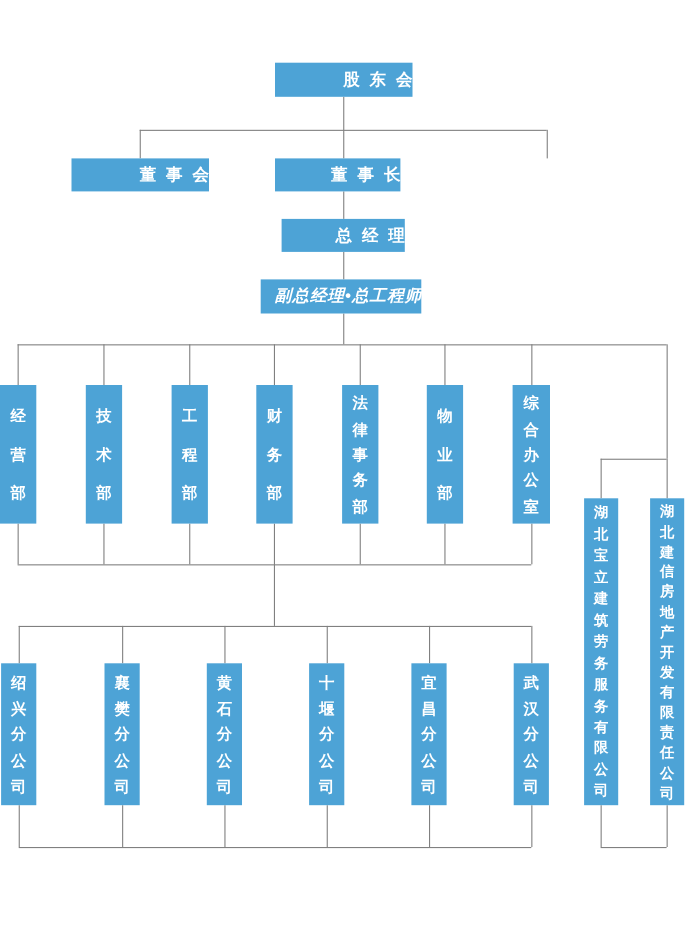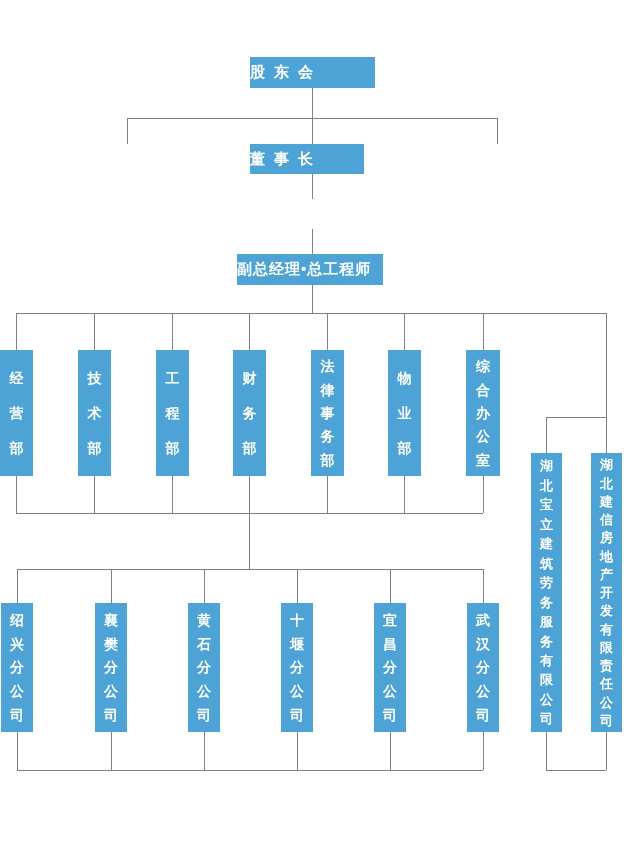--- a/index.html
+++ b/index.html
@@ -5,25 +5,25 @@
   html,body { margin:0; padding:0; background:#ffffff; }
   .canvas {
     position:relative; width:624px; height:850px; background:#ffffff;
     font-family:"Liberation Sans", sans-serif; overflow:hidden;
   }
   .line { position:absolute; background:var(--line-color,#808080); }
   .line.h { height:1px; }
   .line.v { width:1px; }
   .hbox {
     position:absolute; background:var(--node-fill,#4da3d6); color:var(--node-text,#ffffff);
-    display:flex; align-items:center; justify-content:flex-start;
+    display:flex; align-items:center; justify-content:flex-end;
     font-size:15px; font-weight:bold;
   }
   .hbox .lbl { letter-spacing:9px; margin-right:-9px; white-space:nowrap; }
-  .hbox.tight .lbl { letter-spacing:1px; margin-right:-1px; }
+  .hbox.tight .lbl { letter-spacing:1px; margin-right:-1px;font-style:italic; }
   .vbox {
     position:absolute; background:var(--node-fill,#4da3d6); color:var(--node-text,#ffffff);
     display:flex; flex-direction:column; align-items:center; justify-content:space-evenly;
     font-size:14px; font-weight:bold;
   }
   .vbox span { line-height:1; }
   .vbox.tall { font-size:13px; }
 </style>
 </head>
 <body>
@@ -81,24 +81,30 @@
     <div class="line v" style="left:606px;top:417px;height:36px"></div>
     <div class="line v" style="left:546px;top:732px;height:38px"></div>
     <div class="line v" style="left:606px;top:732px;height:38px"></div>
     <div class="line h" style="top:770px;left:546px;width:60px"></div>
   </div>
 
   <div class="hbox" style="left:250px;top:57px;width:125px;height:31px">
     <span class="lbl">股东会</span>
   </div>
 
+  <div class="hbox" style="left:65px;top:144px;width:125px;height:30px">
+    <span class="lbl">董事会</span>
+  </div>
   <div class="hbox" style="left:250px;top:144px;width:114px;height:30px">
     <span class="lbl">董事长</span>
   </div>
 
+  <div class="hbox" style="left:256px;top:199px;width:112px;height:30px">
+    <span class="lbl">总经理</span>
+  </div>
   <div class="hbox tight" style="left:237px;top:254px;width:146px;height:31px">
     <span class="lbl">副总经理•总工程师</span>
   </div>
 
   <div class="vbox" style="left:0px;top:350px;width:33px;height:126px">
       <span>经</span>
       <span>营</span>
       <span>部</span>
     </div>
   <div class="vbox" style="left:78px;top:350px;width:33px;height:126px">

